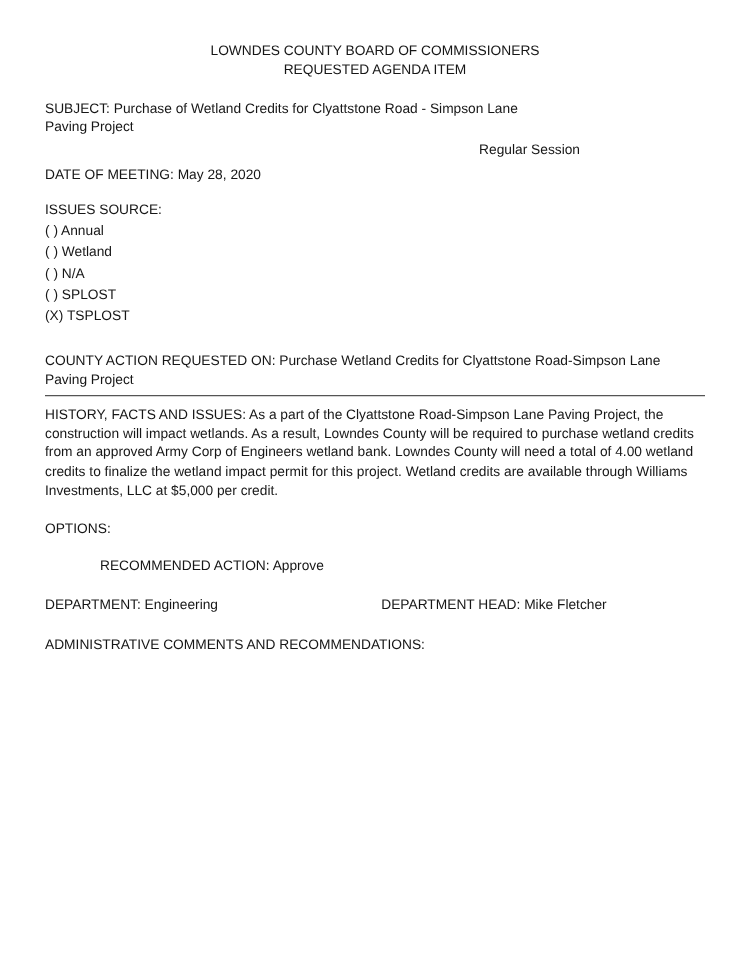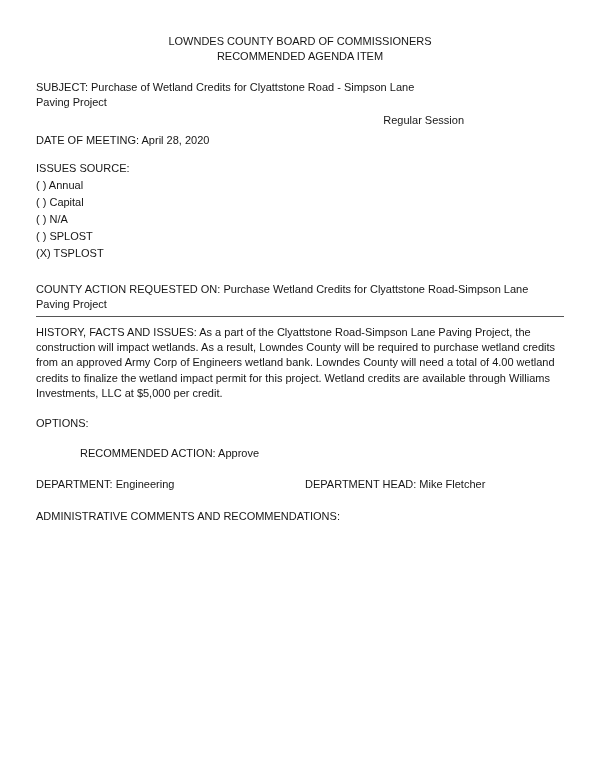--- a/index.html
+++ b/index.html
@@ -89,35 +89,35 @@
     margin: 16px 0 0 0;
   }
 </style>
 </head>
 <body>
 
 <div class="page">
 
   <header class="doc-header">
     <div>LOWNDES COUNTY BOARD OF COMMISSIONERS</div>
-    <div>RECOMMENDED AGENDA ITEM</div>
+    <div>REQUESTED AGENDA ITEM</div>
   </header>
 
   <p class="subject">SUBJECT: Purchase of Wetland Credits for Clyattstone Road - Simpson Lane Paving Project</p>
 
   <div class="session">Regular Session</div>
 
-  <p class="meeting-date">DATE OF MEETING: April 28, 2020</p>
+  <p class="meeting-date">DATE OF MEETING: May 28, 2020</p>
 
 
   <div class="funding-label">ISSUES SOURCE:</div>
 
   <div class="funding-list">
     <div>( ) Annual</div>
-    <div>( ) Capital</div>
+    <div>( ) Wetland</div>
     <div>( ) N/A</div>
     <div>( ) SPLOST</div>
     <div>(X) TSPLOST</div>
   </div>
 
   <p class="county-action">COUNTY ACTION REQUESTED ON: Purchase Wetland Credits for Clyattstone Road-Simpson Lane Paving Project</p>
 
   <hr class="divider">
 
   <p class="history">HISTORY, FACTS AND ISSUES: As a part of the Clyattstone Road-Simpson Lane Paving Project, the construction will impact wetlands. As a result, Lowndes County will be required to purchase wetland credits from an approved Army Corp of Engineers wetland bank. Lowndes County will need a total of 4.00 wetland credits to finalize the wetland impact permit for this project. Wetland credits are available through Williams Investments, LLC at $5,000 per credit.</p>

